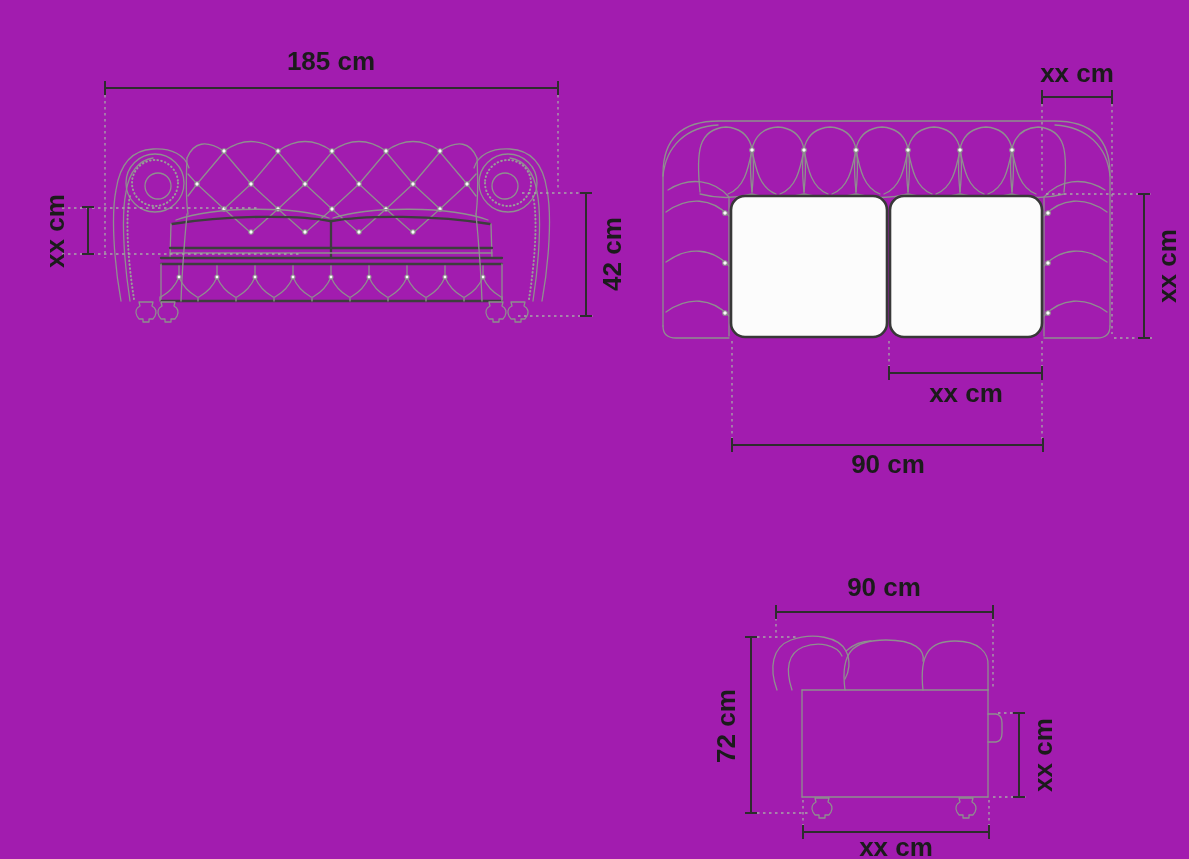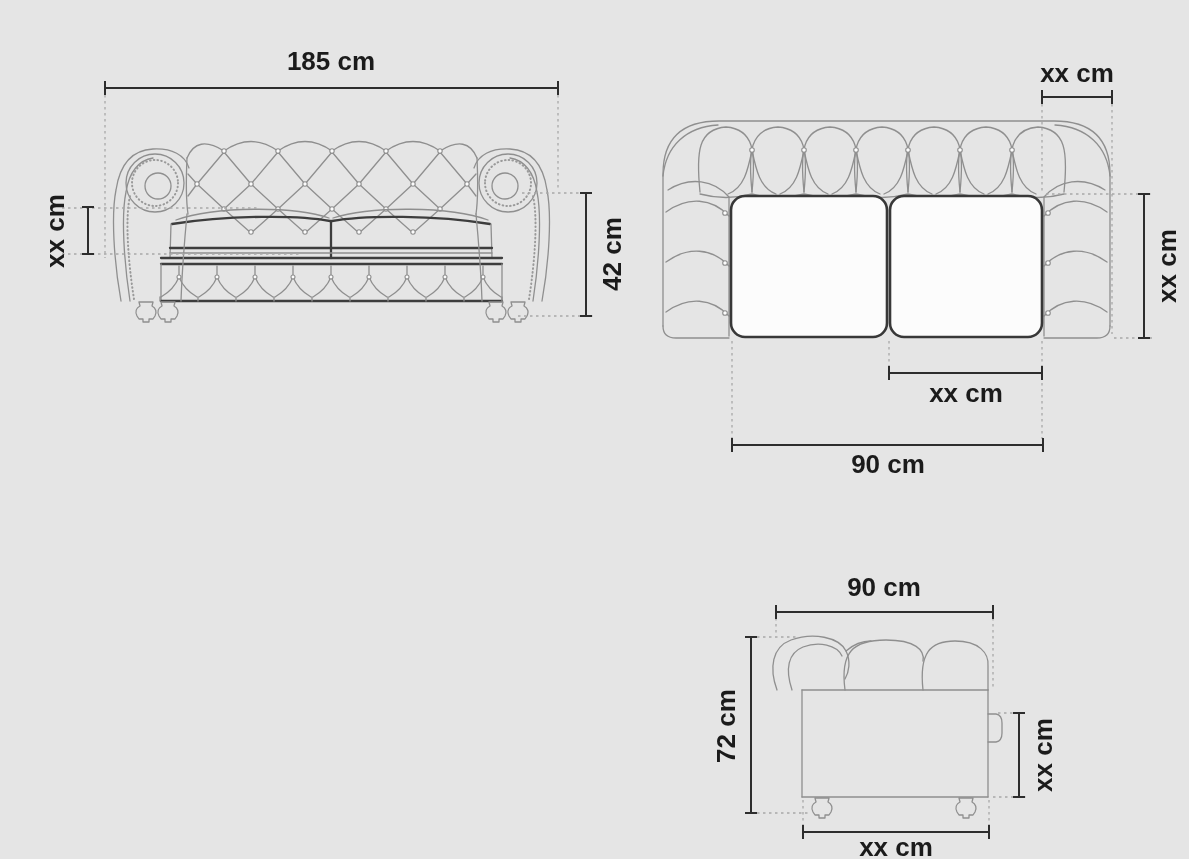--- a/index.html
+++ b/index.html
@@ -1,17 +1,17 @@
 <!DOCTYPE html>
 <html><head>
 <meta charset="utf-8">
 <title>Sofa dimension drawing</title>
 <style>
   html,body{margin:0;padding:0;background:#ffffff;}
-  .canvas{position:relative;width:1189px;height:859px;background:#e5e5e5;overflow:hidden;}
+  .canvas{position:relative;width:1189px;height:859px;background:#a21caf;overflow:hidden;}
   svg{position:absolute;left:0;top:0;}
   .art{stroke:#8f8f8f;fill:none;stroke-width:1.3;stroke-linecap:round;stroke-linejoin:round;}
   .art-dark{stroke:#3d3d3d;fill:none;stroke-width:2.3;stroke-linecap:round;stroke-linejoin:round;}
   .dots{stroke:#9a9a9a;fill:none;stroke-width:2;stroke-dasharray:.6 3.2;stroke-linecap:round;}
   .btn{stroke:#8f8f8f;fill:#fcfcfc;stroke-width:1.1;}
   .dim{stroke:#2d2d2d;fill:none;stroke-width:2;}
   .ext{stroke:#a8a8a8;fill:none;stroke-width:1.3;stroke-dasharray:2.5 3.5;}
   .dim-label{font-family:"Liberation Sans",sans-serif;font-size:26px;font-weight:600;fill:#1b1b1b;}
   .cushion{stroke:#383838;fill:#fcfcfc;stroke-width:2.6;}
 </style>

